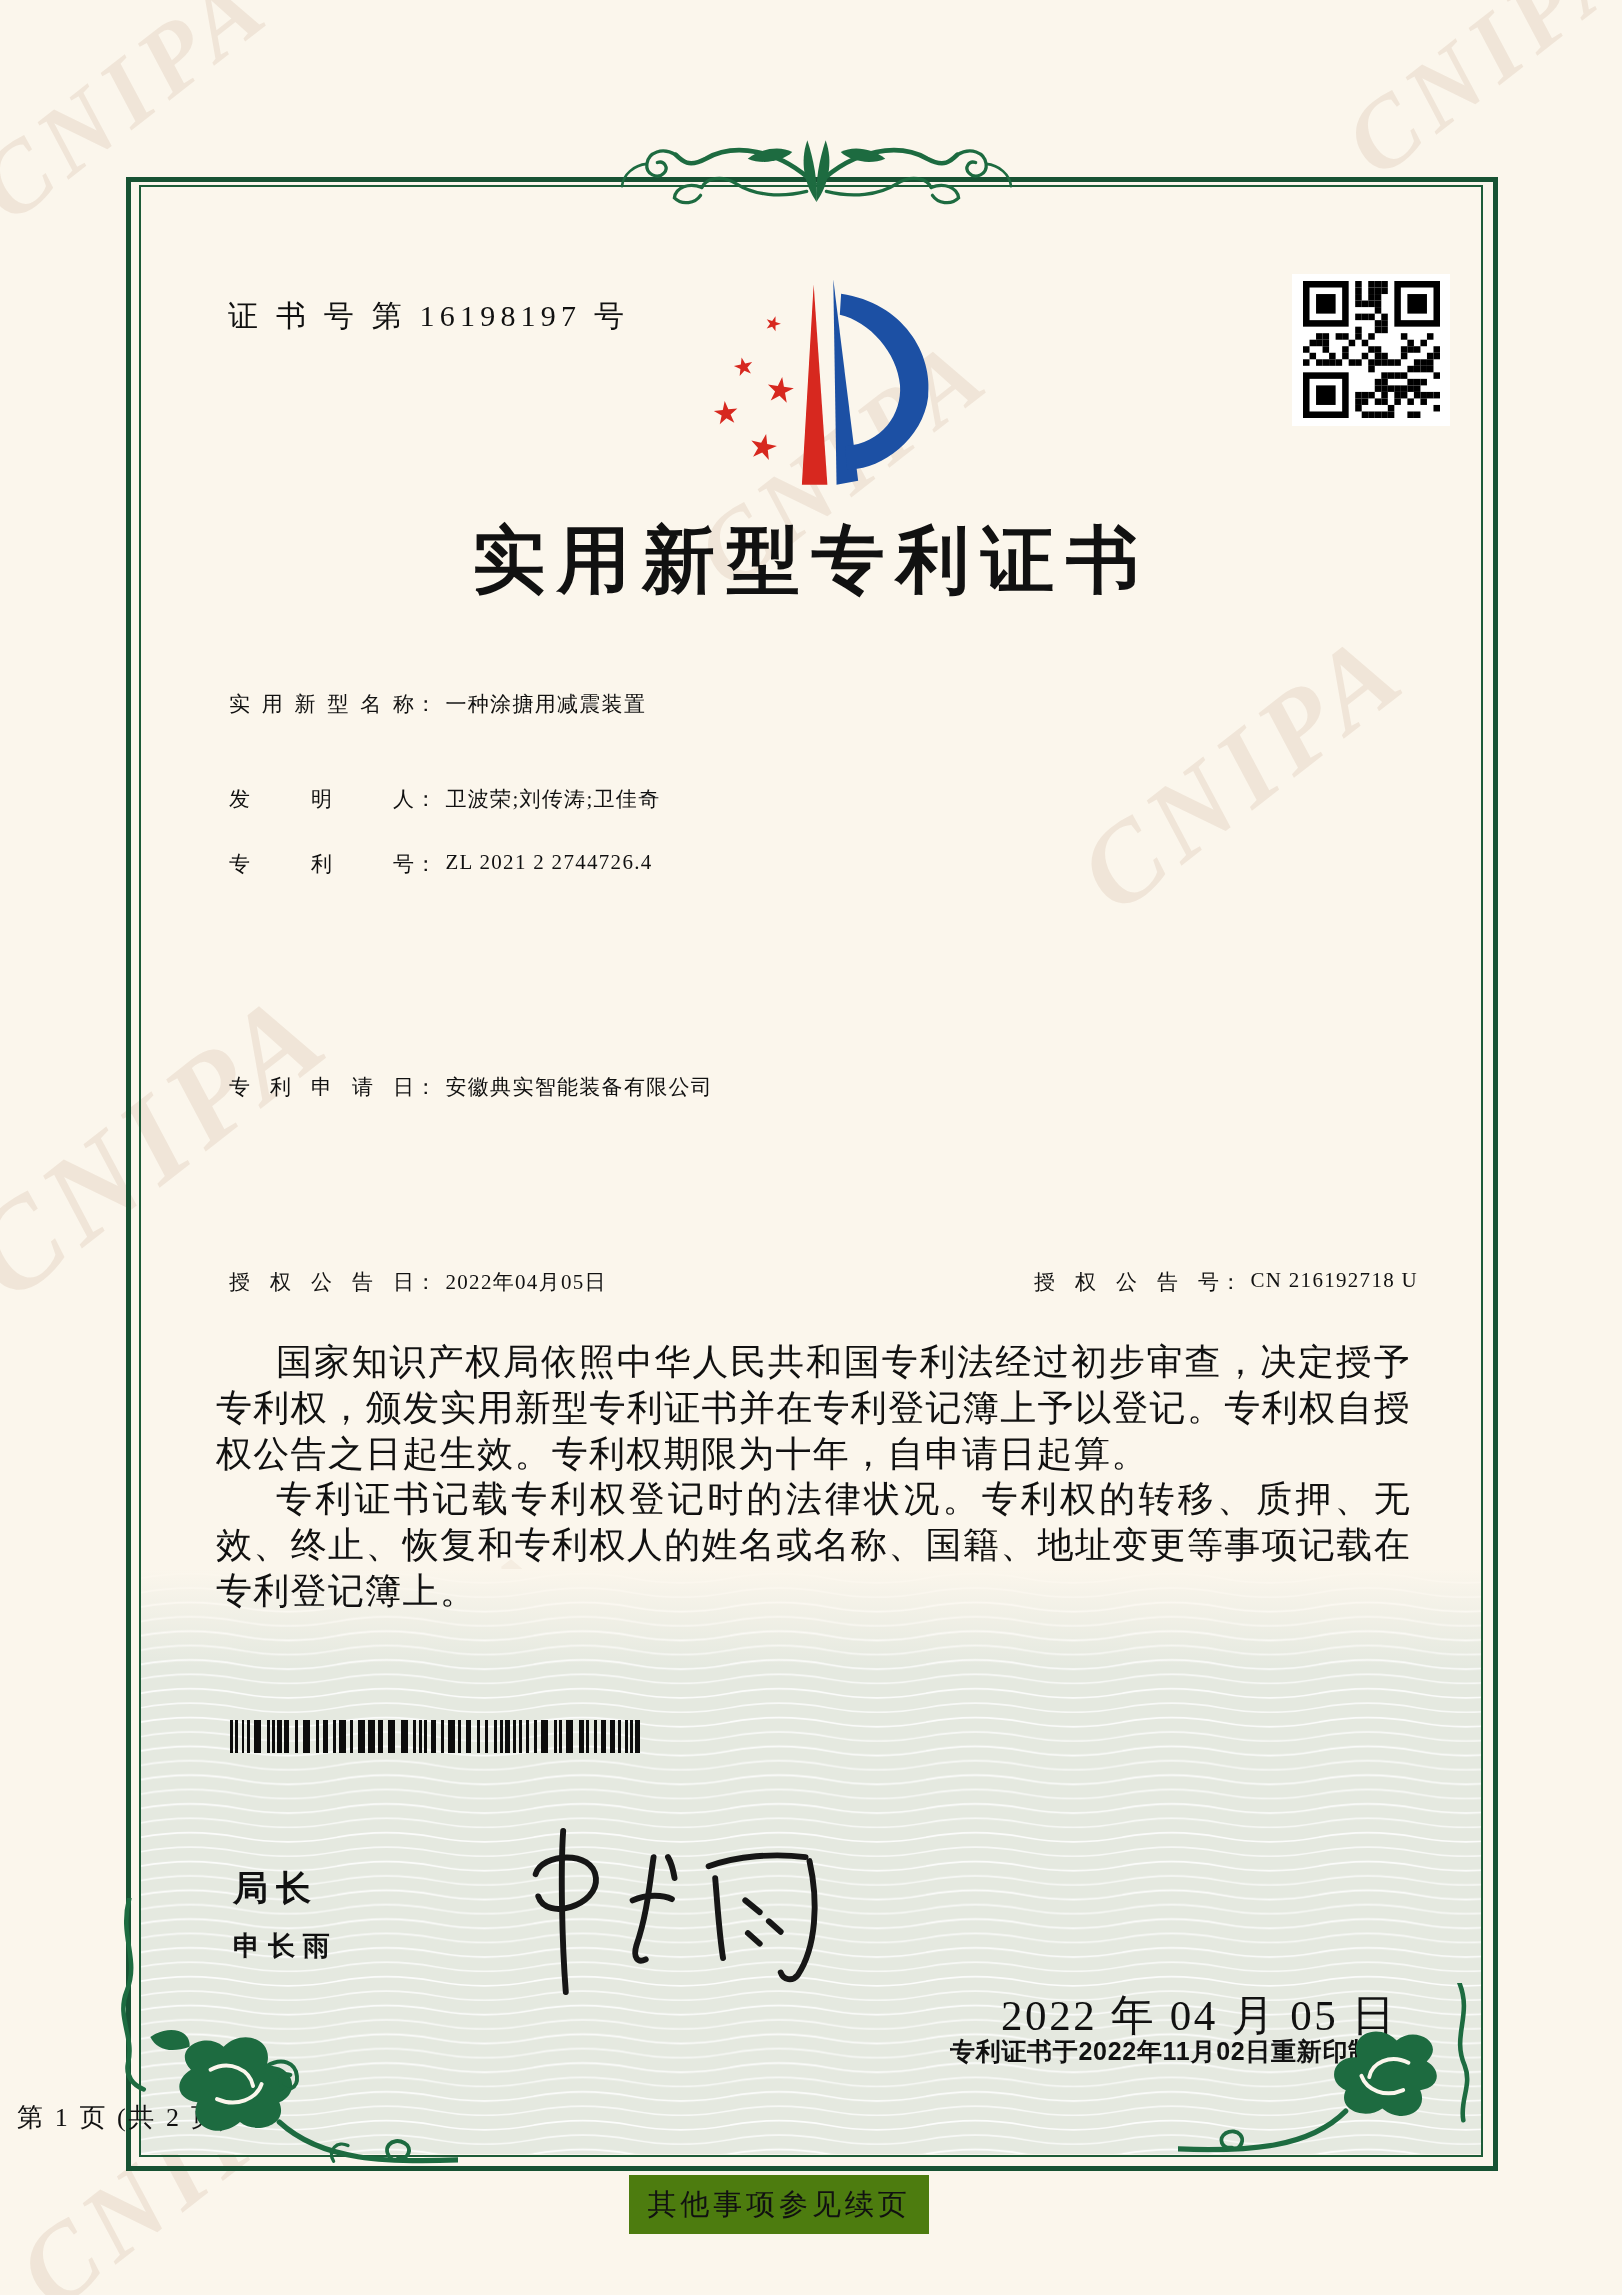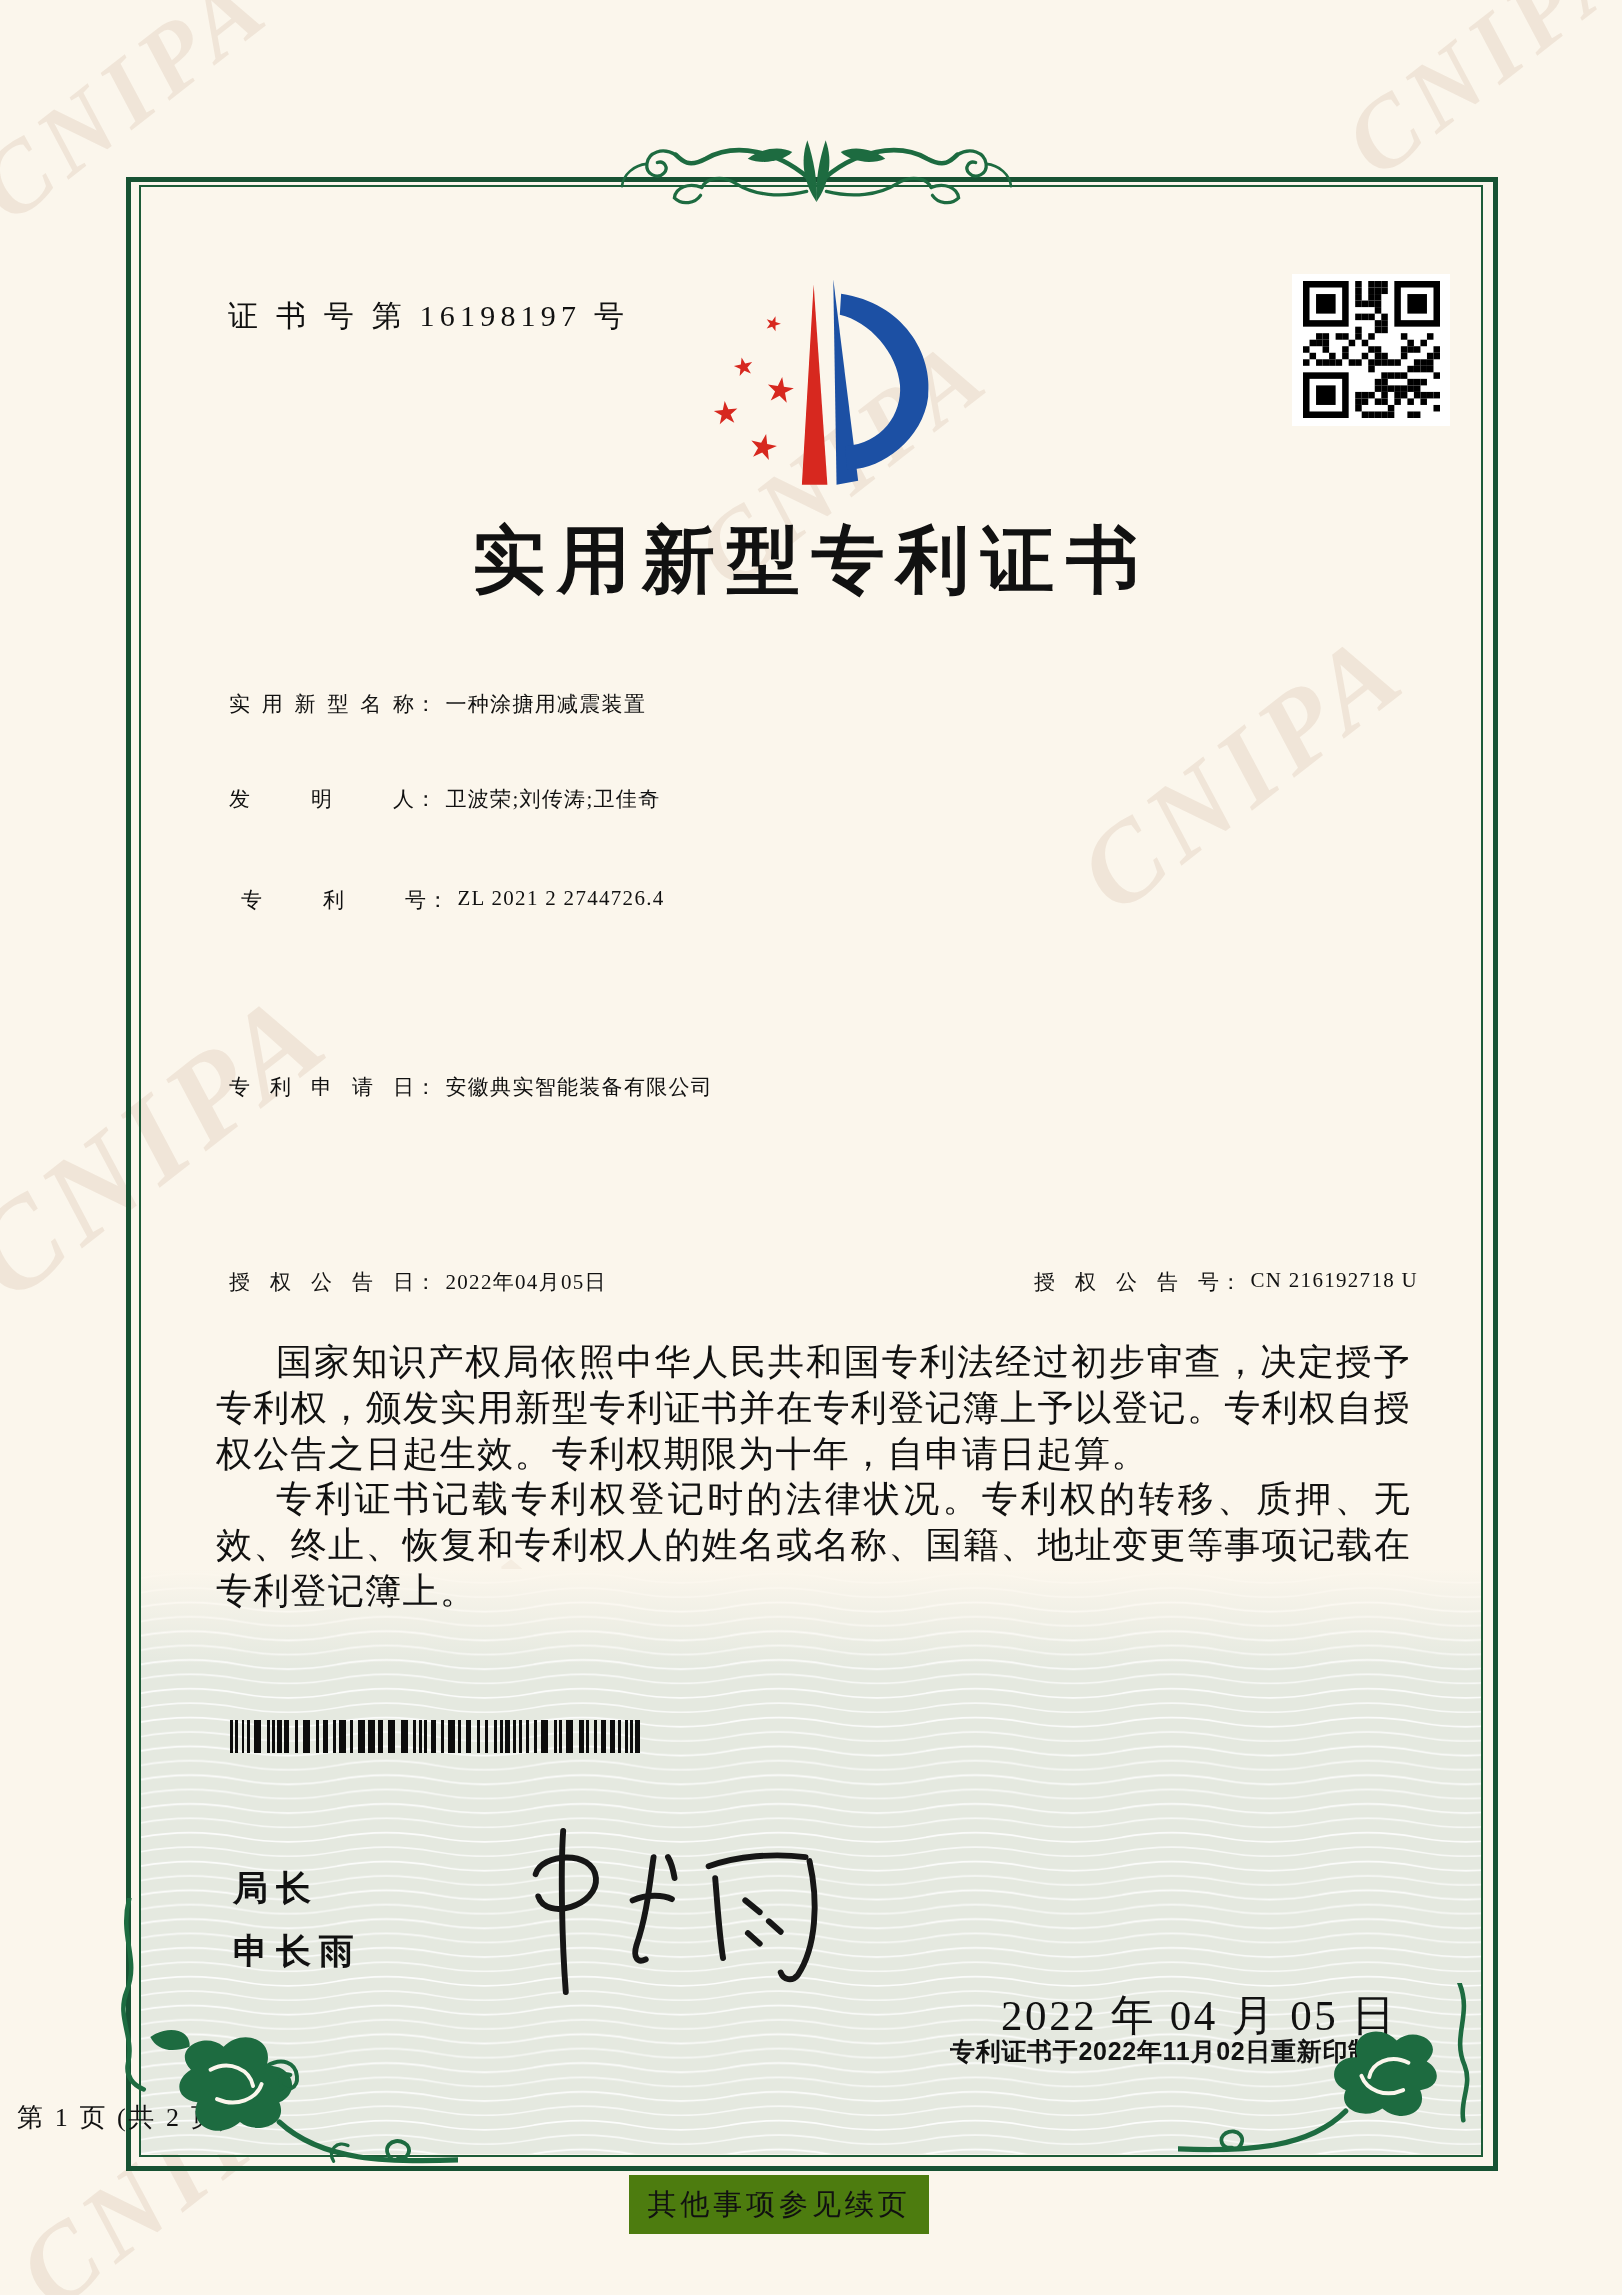--- a/index.html
+++ b/index.html
@@ -43,21 +43,21 @@
   .bodytext{
     position:absolute;left:216px;width:1195px;font-size:36px;line-height:46px;
     text-align:justify;word-break:break-all;letter-spacing:1.3px;text-indent:60px;
   }
   
   .barcode{position:absolute;left:230px;top:1720px;width:415px;height:33px;}
   .barcode i{position:absolute;top:0;height:100%;background:#0c0c0c;display:block;}
   
   .hei{font-family:"Liberation Sans","DejaVu Sans",sans-serif;font-weight:bold;}
   .commissioner-title{position:absolute;left:233px;top:1865px;font-size:35px;letter-spacing:7.9px;}
-  .commissioner-name{position:absolute;left:233px;top:1928px;font-size:35px;letter-spacing:7.9px;}
+  .commissioner-name{position:absolute;left:233px;top:1928px;font-size:27px;letter-spacing:7.9px;}
   .signature{position:absolute;left:478px;top:1820px;width:380px;height:183px;}
   
   .issue-date{position:absolute;left:1001px;top:1987px;font-size:43px;letter-spacing:2.6px;white-space:nowrap;}
   .reprint-note{position:absolute;left:950px;top:2035px;font-size:25px;letter-spacing:0.7px;white-space:nowrap;}
   .page-info{position:absolute;left:17px;top:2100px;width:1557px;text-align:left;font-size:26px;letter-spacing:2.6px;}
   
   .footer-box{position:absolute;left:629px;top:2175px;width:300px;height:59px;background:#4d7c0f;}
   .footer-note{width:100%;height:100%;text-align:center;line-height:59px;font-size:29px;letter-spacing:3.9px;}
   
   .top-ornament{position:absolute;left:584px;top:131px;width:465px;height:92px;}
@@ -249,21 +249,21 @@
   </div>
 
   <div class="title">实用新型专利证书</div>
 
   <div class="frow" style="top:690px;">
     <span class="flabel">实用新型名称</span><span class="fcolon">：</span><span class="fvalue">一种涂搪用减震装置</span>
   </div>
   <div class="frow" style="top:785px;">
     <span class="flabel">发明人</span><span class="fcolon">：</span><span class="fvalue">卫波荣;刘传涛;卫佳奇</span>
   </div>
-  <div class="frow" style="top:886px;margin-left:12px;">
+  <div class="frow" style="top:850px;">
     <span class="flabel">专利号</span><span class="fcolon">：</span><span class="fvalue">ZL 2021 2 2744726.4</span>
   </div>
   <div class="frow" style="top:1073px;">
     <span class="flabel">专利申请日</span><span class="fcolon">：</span><span class="fvalue">安徽典实智能装备有限公司</span>
   </div>
 
   <div class="frow" style="top:1268px;">
     <span class="flabel">授权公告日</span><span class="fcolon">：</span><span class="fvalue">2022年04月05日</span>
     <span class="grant-right">
       <span class="flabel">授权公告号</span><span class="fcolon">：</span><span class="fvalue">CN 216192718 U</span>

